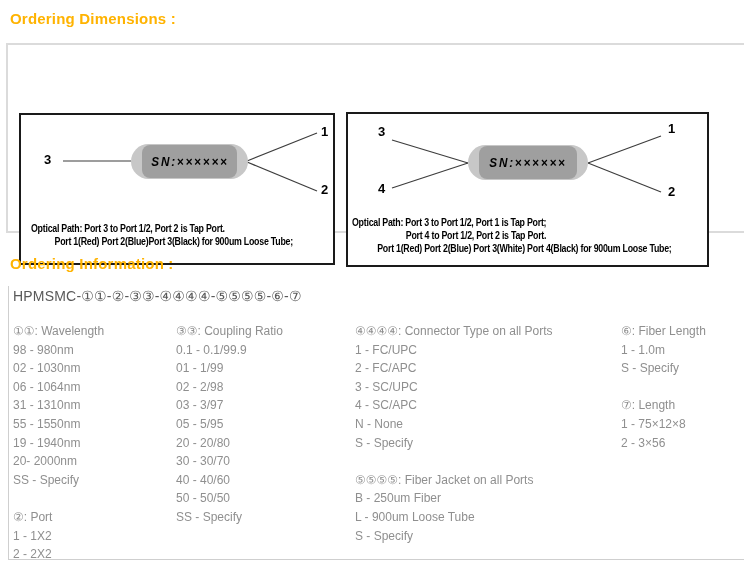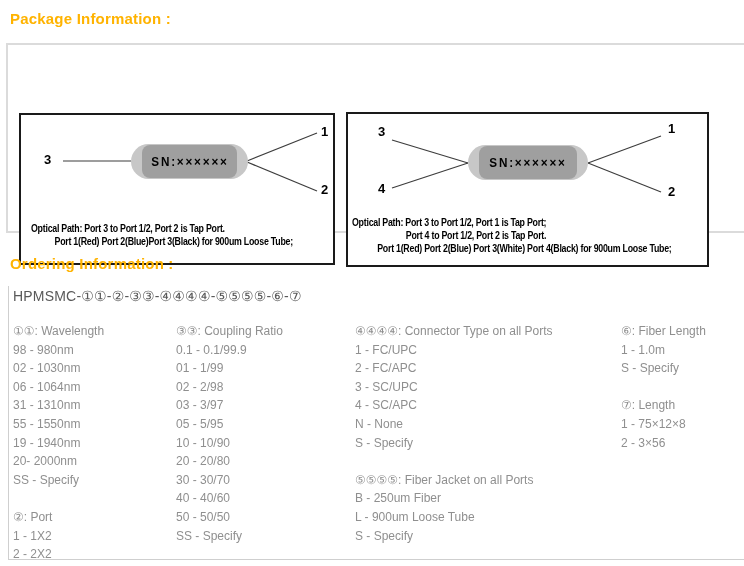--- a/index.html
+++ b/index.html
@@ -14,21 +14,21 @@
         border:2px solid #dbdbdb;box-sizing:border-box;}
 
   .diagram-box{position:absolute;border:2px solid #1a1a1a;box-sizing:border-box;
         background:#fff;overflow:hidden;}
   .diagram-1x2{left:11px;top:68px;width:316px;height:152px;}
   .diagram-2x2{left:338px;top:67px;width:363px;height:155px;}
   .diagram-box svg{position:absolute;left:0;top:0;}
 
   .capsule{position:absolute;background:#c7c7c7;border-radius:18px;}
   .capsule-core{position:absolute;left:11px;right:11px;top:1px;bottom:1px;background:#9f9f9f;
-        border-radius:8px;display:flex;align-items:center;justify-content:center;}
+        border-radius:8px;display:flex;align-items:center;justify-content:center;font-style:italic;}
   .sn-text{font-size:13px;font-weight:700;color:#000;letter-spacing:2px;white-space:nowrap;
         transform:scaleX(.9);}
 
   .port-label{position:absolute;font-size:13px;font-weight:700;color:#000;line-height:13px;}
 
   .optical{position:absolute;font-size:10.5px;font-weight:700;color:#000;line-height:13px;
         letter-spacing:-.3px;white-space:nowrap;transform:scaleX(.84);transform-origin:0 0;
         width:130%;}
   .optical .ln{height:13px;}
   .ind-28{padding-left:28px;}
@@ -44,21 +44,21 @@
   .col-1{left:4px;}
   .col-2{left:167px;}
   .col-3{left:326px;margin-left:20px;}
   .col-4{left:612px;}
 </style>
 </head>
 <body>
 
 <div class="page">
 
-  <div class="section-heading heading-pkg">Package Information :</div>
+  <div class="section-heading heading-pkg">Ordering Dimensions :</div>
 
   <div class="outer-box">
 
     <div class="diagram-box diagram-1x2">
       <svg width="316" height="152">
         <line x1="42" y1="46" x2="110" y2="46" stroke="#3d3d3d" stroke-width="1.2"></line>
         <line x1="226" y1="46" x2="296" y2="18" stroke="#3d3d3d" stroke-width="1.2"></line>
         <line x1="226" y1="47" x2="296" y2="76" stroke="#3d3d3d" stroke-width="1.2"></line>
       </svg>
       <div class="capsule" style="left:110px;top:29px;width:117px;height:35px;">
@@ -118,21 +118,20 @@
         <div class="row">1 - 1X2</div>
         <div class="row">2 - 2X2</div>
       </div>
     <div class="col col-2">
         <div class="row">③③: Coupling Ratio</div>
         <div class="row">0.1 - 0.1/99.9</div>
         <div class="row">01 - 1/99</div>
         <div class="row">02 - 2/98</div>
         <div class="row">03 - 3/97</div>
         <div class="row">05 - 5/95</div>
-        <div class="row">10 - 10/90</div>
         <div class="row">20 - 20/80</div>
         <div class="row">30 - 30/70</div>
         <div class="row">40 - 40/60</div>
         <div class="row">50 - 50/50</div>
         <div class="row">SS - Specify</div>
       </div>
     <div class="col col-3">
         <div class="row">④④④④: Connector Type on all Ports</div>
         <div class="row">1 - FC/UPC</div>
         <div class="row">2 - FC/APC</div>

